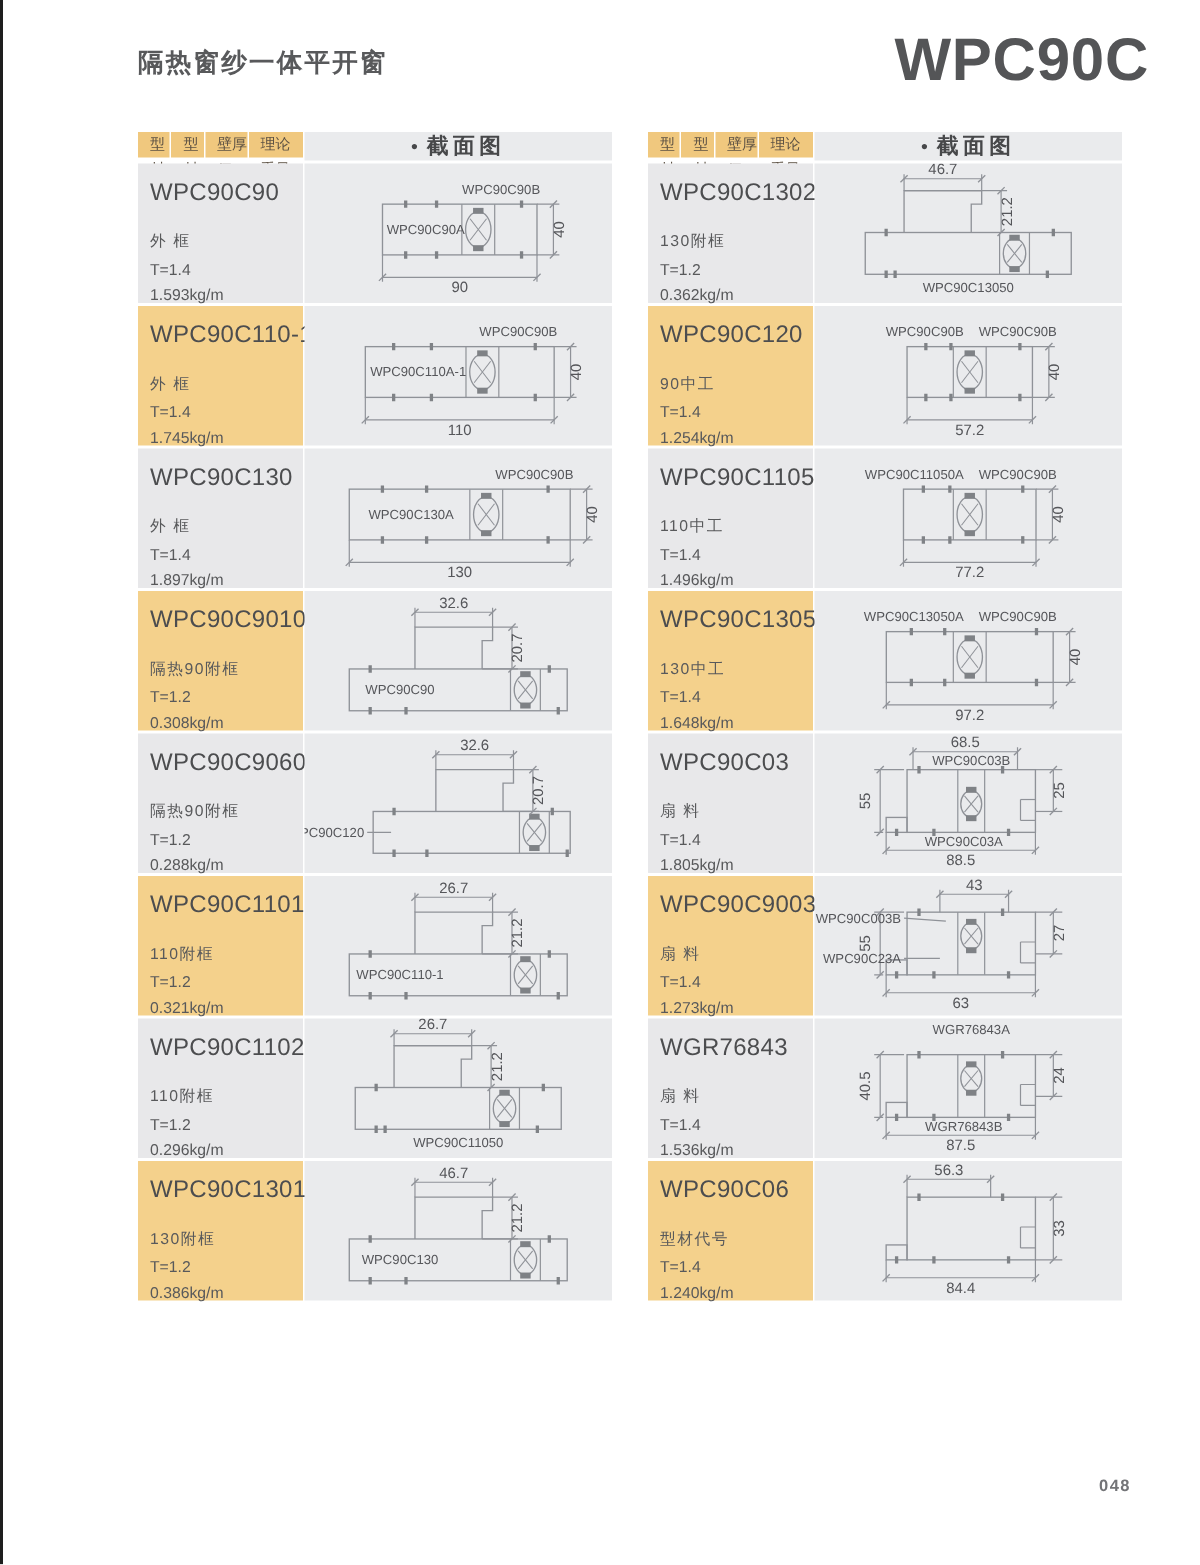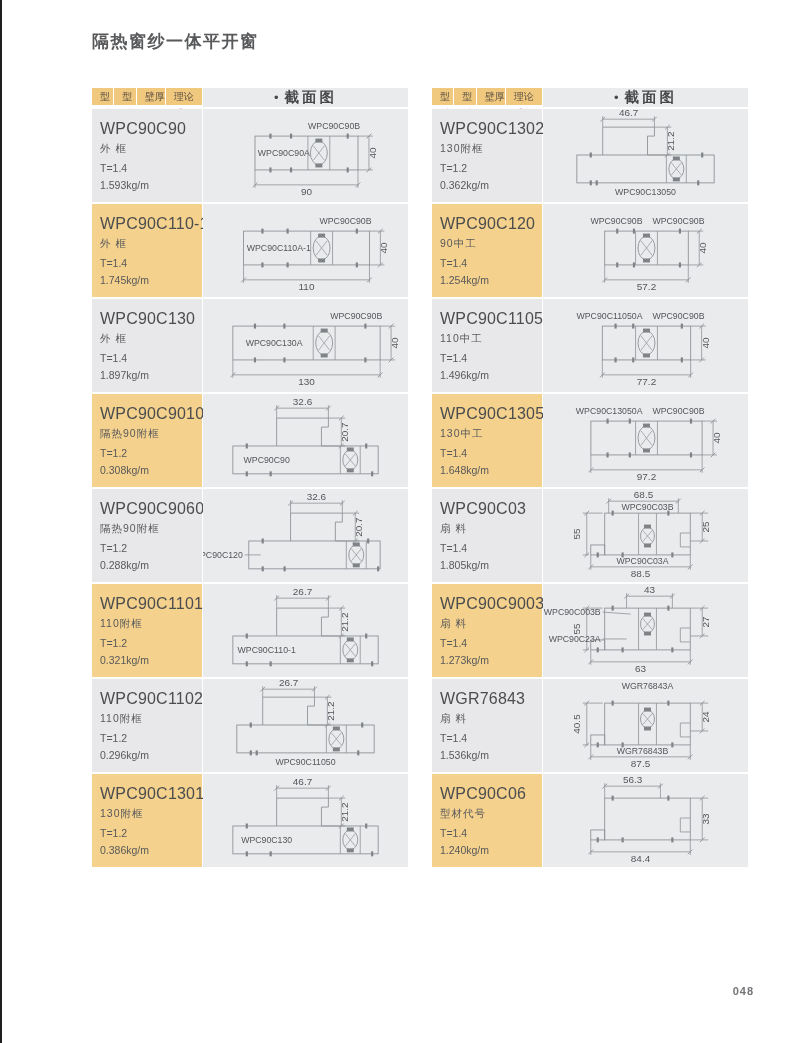--- a/index.html
+++ b/index.html
@@ -18,33 +18,34 @@
               padding-left:8px;font-size:10px;color:#5d5244;}
   .thead-right{flex:1;margin-left:1px;background:var(--panel-gray,#eaebed);display:flex;
                align-items:center;justify-content:center;color:#47484a;}
   .thead-right .bullet{font-size:13px;margin-right:6px;}
   .thead-right .sec-label{font-size:14.5px;font-weight:700;letter-spacing:3px;}
   .prow{display:flex;height:93px;margin-bottom:2px;}
   .info{width:110px;box-sizing:border-box;padding:11px 4px 0 8px;}
   .info.gray{background:var(--row-gray,#e8e8ea);}
   .info.yellow{background:var(--row-yellow,#f4d18c);}
   .p-code{font-size:16px;color:#4c4d4f;letter-spacing:0.2px;white-space:nowrap;}
-  .p-name{font-size:10.5px;color:#58595b;margin-top:4px;letter-spacing:1px;}
+  .p-name{font-size:10.5px;color:#58595b;margin-top:16px;letter-spacing:1px;}
   .p-meta{margin-top:4px;font-size:10.5px;color:#58595b;line-height:1.6;}
   .draw{flex:1;margin-left:1px;background:var(--panel-gray,#eaebed);position:relative;}
   .draw svg{position:absolute;left:0;top:0;width:100%;height:100%;}
   .page-number{position:absolute;right:46px;top:985px;font-size:11px;font-weight:700;
                color:#737477;letter-spacing:1px;}
 </style>
 </head>
 <body>
 
 <div class="page">
   <div class="edge-artifact"></div>
   <div class="page-title">隔热窗纱一体平开窗</div>
+  <div class="series-code">WPC90C</div>
   <div class="tables" id="tables">
       <div class="table-column">
         <div class="thead">
           <div class="thead-left">
             <div class="thead-cell">型材代号</div>
             <div class="thead-cell">型材名称</div>
             <div class="thead-cell">壁厚(T mm)</div>
             <div class="thead-cell">理论重量 (kg/m)</div>
           </div>
           <div class="thead-right">

